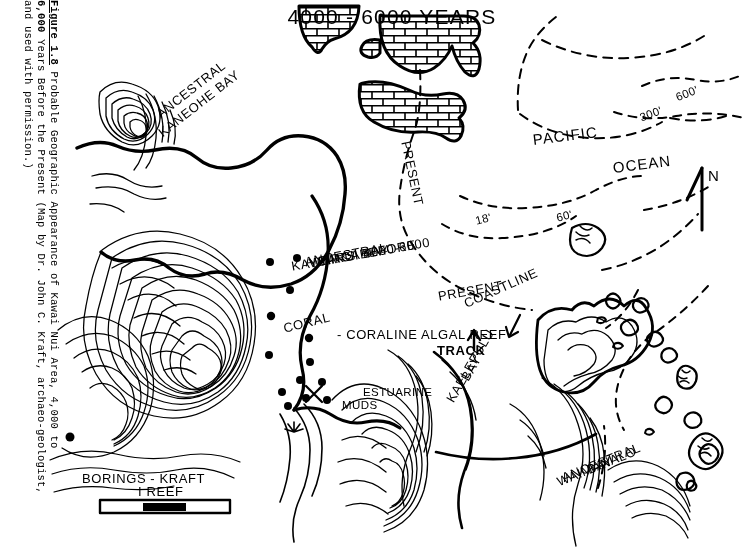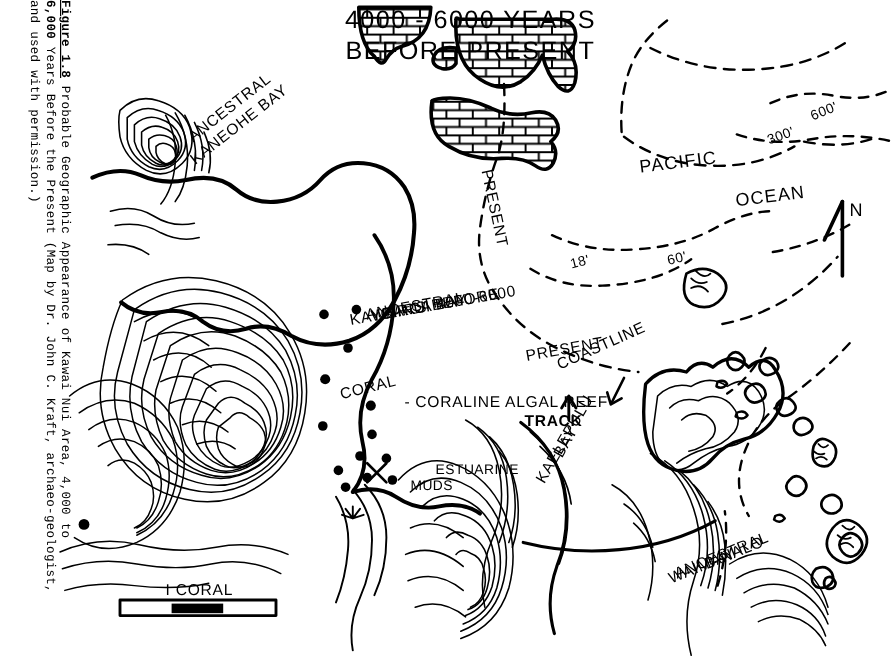--- a/index.html
+++ b/index.html
@@ -283,21 +283,20 @@
           <circle cx="240" cy="392" r="4"></circle>
           <circle cx="264" cy="398" r="4"></circle>
           <circle cx="285" cy="400" r="4"></circle>
           <circle cx="246" cy="406" r="4"></circle>
           <circle cx="28" cy="437" r="4.5"></circle>
         </g>
       </g>
     </svg>
 
     <div class="lbl title ctr" style="left:200px; top:6px; width:300px;">4000 - 6000  YEARS</div>
-    <div class="lbl title ctr" style="left:200px; top:32px; width:300px;">BEFORE   PRESENT</div>
 
     <div style="position:absolute;left:112px;top:110px;transform:rotate(-38deg);transform-origin:0 0;">
       <div class="lbl mid" style="position:relative;">ANCESTRAL</div>
       <div class="lbl mid" style="position:relative;top:2px;left:-10px;">KANEOHE BAY</div>
     </div>
 
     <div style="position:absolute;left:248px;top:258px;transform:rotate(-10deg);transform-origin:0 0;">
       <div class="lbl mid" style="margin-left:14px;">ANCESTRAL</div>
       <div class="lbl mid" style="margin-top:2px;">KAWAINUI  BAY</div>
       <div class="lbl mid" style="margin-top:2px;margin-left:26px;">CIRCA  4000-6000</div>
@@ -330,16 +329,17 @@
 
     <div class="lbl mid" style="left:420px;top:298px;transform:rotate(-24deg);transform-origin:0 0;">COASTLINE</div>
 
     <div class="lbl sml" style="left:632px;top:92px;transform:rotate(-22deg);transform-origin:0 0;">600'</div>
     <div class="lbl sml" style="left:596px;top:112px;transform:rotate(-20deg);transform-origin:0 0;">300'</div>
     <div class="lbl sml" style="left:513px;top:212px;transform:rotate(-14deg);transform-origin:0 0;">60'</div>
     <div class="lbl sml" style="left:432px;top:215px;transform:rotate(-14deg);transform-origin:0 0;">18'</div>
 
     <div class="lbl big" style="left:666px;top:168px;">N</div>
 
-    <div class="lbl mid" style="left:96px;top:485px;">I   CORAL</div>
+    <div class="lbl mid" style="left:40px;top:472px;">BORINGS - KRAFT</div>
+    <div class="lbl mid" style="left:96px;top:485px;">I   REEF</div>
 
   </div>
 </div>
 
 </body></html>

